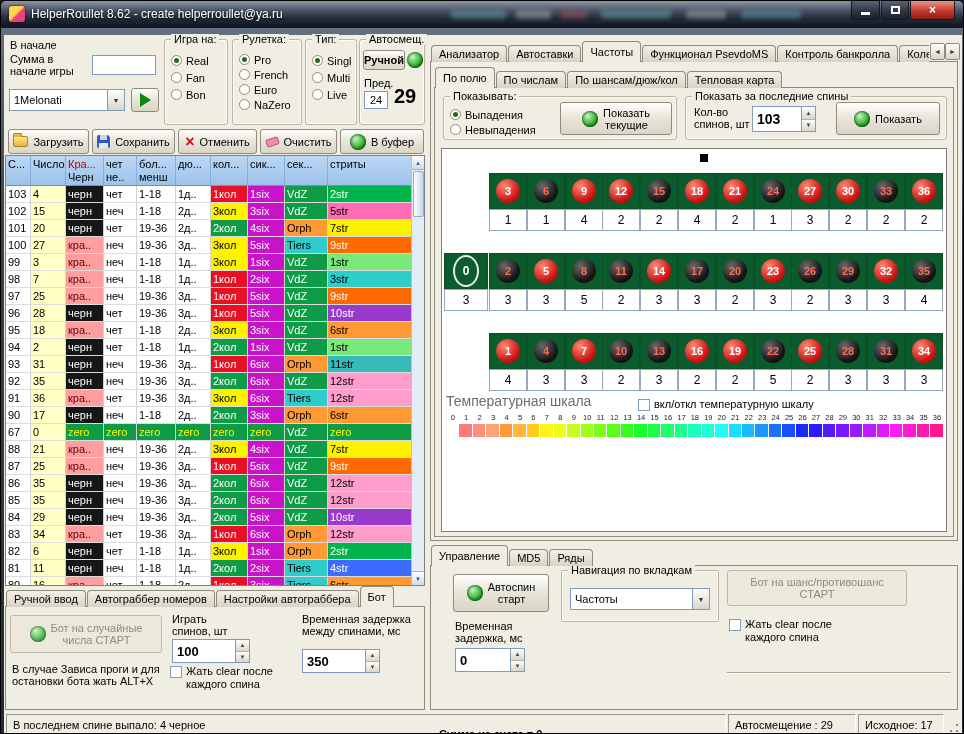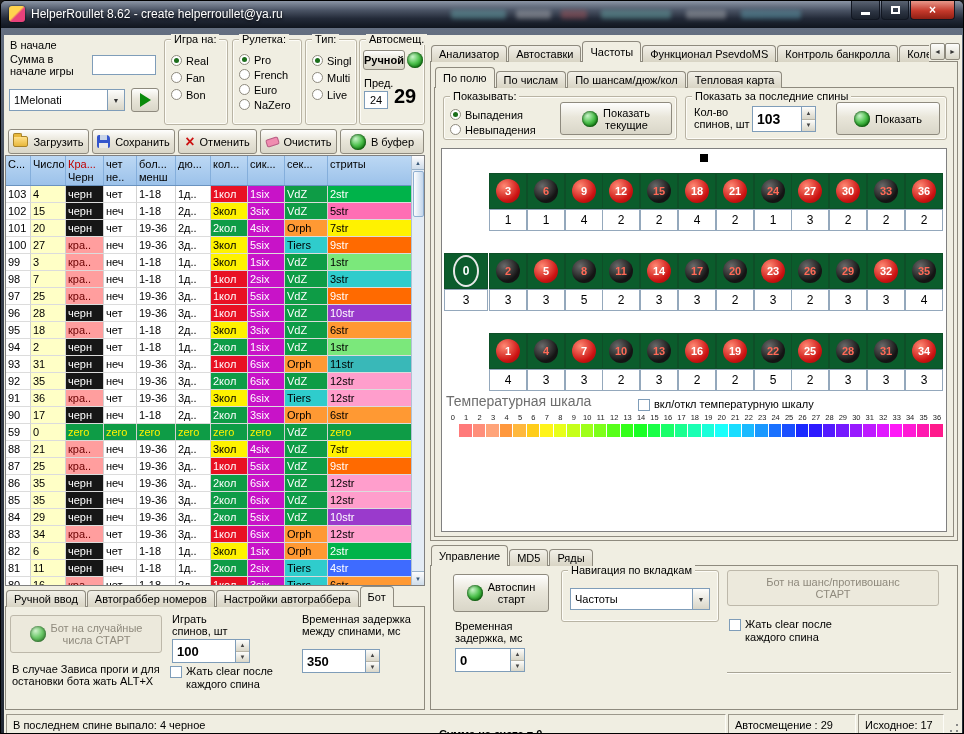--- a/index.html
+++ b/index.html
@@ -422,21 +422,21 @@
             <div class="tcell" style="background: rgb(22, 22, 22); color: rgb(255, 255, 255);">черн</div>
             <div class="tcell">неч</div>
             <div class="tcell">1-18</div>
             <div class="tcell">2д..</div>
             <div class="tcell" style="background: rgb(14, 156, 70); color: rgb(255, 255, 255);">2кол</div>
             <div class="tcell" style="background: rgb(200, 19, 200); color: rgb(255, 255, 255);">3six</div>
             <div class="tcell" style="background: rgb(255, 153, 51); color: rgb(0, 0, 0);">Orph</div>
             <div class="tcell" style="background: rgb(255, 153, 51); color: rgb(0, 0, 0);">6str</div>
           </div>
           <div class="trow">
-            <div class="tcell">59</div>
+            <div class="tcell">67</div>
             <div class="tcell" style="background: rgb(255, 255, 198); color: rgb(0, 0, 0);">0</div>
             <div class="tcell" style="background: rgb(14, 156, 70); color: rgb(255, 242, 0);">zero</div>
             <div class="tcell" style="background: rgb(14, 156, 70); color: rgb(255, 242, 0);">zero</div>
             <div class="tcell" style="background: rgb(14, 156, 70); color: rgb(255, 242, 0);">zero</div>
             <div class="tcell" style="background: rgb(14, 156, 70); color: rgb(255, 242, 0);">zero</div>
             <div class="tcell" style="background: rgb(14, 156, 70); color: rgb(255, 242, 0);">zero</div>
             <div class="tcell" style="background: rgb(14, 156, 70); color: rgb(255, 242, 0);">zero</div>
             <div class="tcell" style="background: rgb(14, 156, 70); color: rgb(255, 255, 255);">VdZ</div>
             <div class="tcell" style="background: rgb(14, 156, 70); color: rgb(255, 242, 0);">zero</div>
           </div>
@@ -897,21 +897,21 @@
         <span class="pre">Автоспин
 старт</span>
       </button>
       <div class="groupbox" style="left:130px;top:4px;width:158px;height:52px">
         <span class="legend">Навигация по вкладкам</span>
         <div class="combo" style="left:8px;top:17px;width:140px;height:22px">
           <span class="combo-val">Частоты</span>
           <span class="combo-btn">▼</span>
         </div>
       </div>
-      <button class="btn disabled" style="left:296px;top:4px;width:212px;height:36px">
+      <button class="btn disabled" style="left:296px;top:4px;width:180px;height:36px">
         <span class="pre">Бот на шанс/противошанс
 СТАРТ</span>
       </button>
       <div class="txt pre" style="left:24px;top:54px">Временная
 задержка, мс</div>
       <div class="spinner" style="left:24px;top:82px;width:70px;height:24px">
         <input class="spin-val" value="0" style="">
         <div class="spin-btns">
           <div class="sb">▲</div>
           <div class="sb">▼</div>

